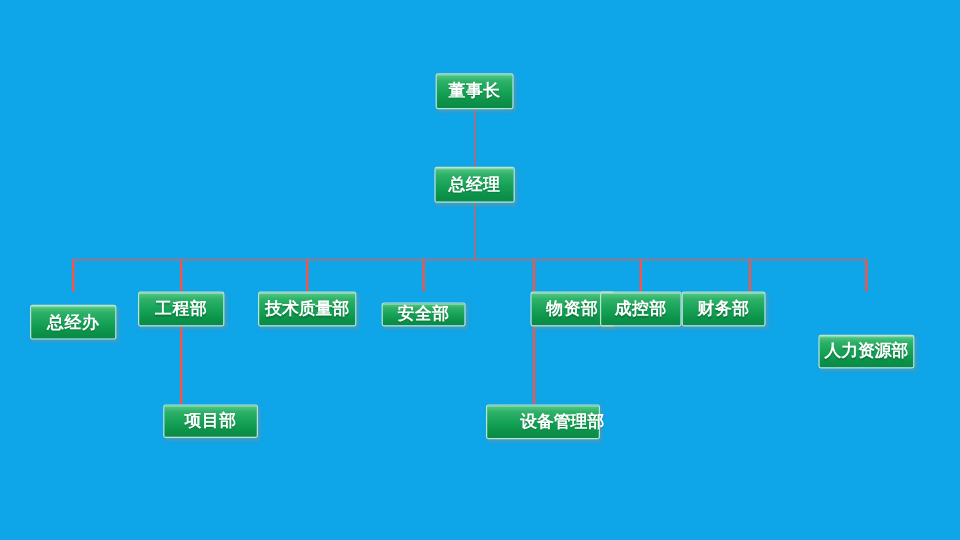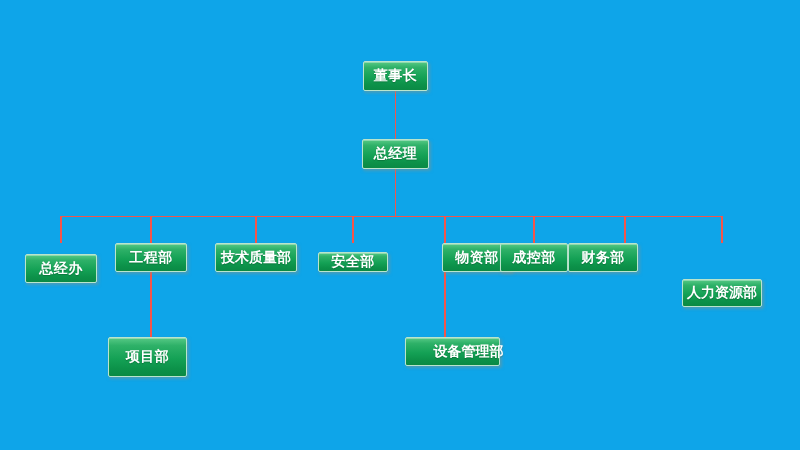--- a/index.html
+++ b/index.html
@@ -66,16 +66,16 @@
 
   <div class="node" style="left:25px;  top:254px; width:72px; height:29px;">总经办</div>
   <div class="node" style="left:115px; top:243px; width:72px; height:29px;">工程部</div>
   <div class="node tight" style="left:215px; top:243px; width:82px; height:29px;">技术质量部</div>
   <div class="node" style="left:318px; top:252px; width:70px; height:20px;">安全部</div>
   <div class="node" style="left:410px; top:243px; width:70px; height:29px;margin-left:32px;">物资部</div>
   <div class="node" style="left:500px; top:243px; width:68px; height:29px;">成控部</div>
   <div class="node" style="left:568px; top:243px; width:70px; height:29px;">财务部</div>
   <div class="node tight" style="left:682px; top:243px; width:80px; height:28px;margin-top:36px;">人力资源部</div>
 
-  <div class="node" style="left:108px; top:337px; width:79px; height:40px;">项目部</div>
+  <div class="node" style="left:136px; top:337px; width:79px; height:28px;">项目部</div>
   <div class="node tight" style="left:405px; top:337px; width:95px; height:29px;padding-left:32px;">设备管理部</div>
 
 </div>
 
 </body></html>

